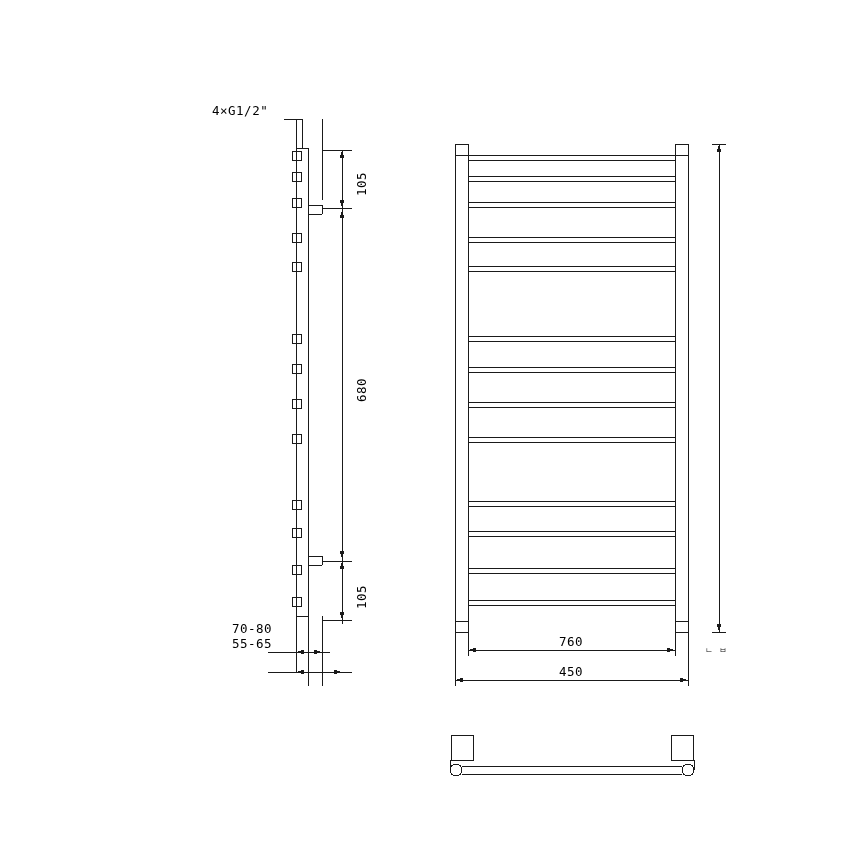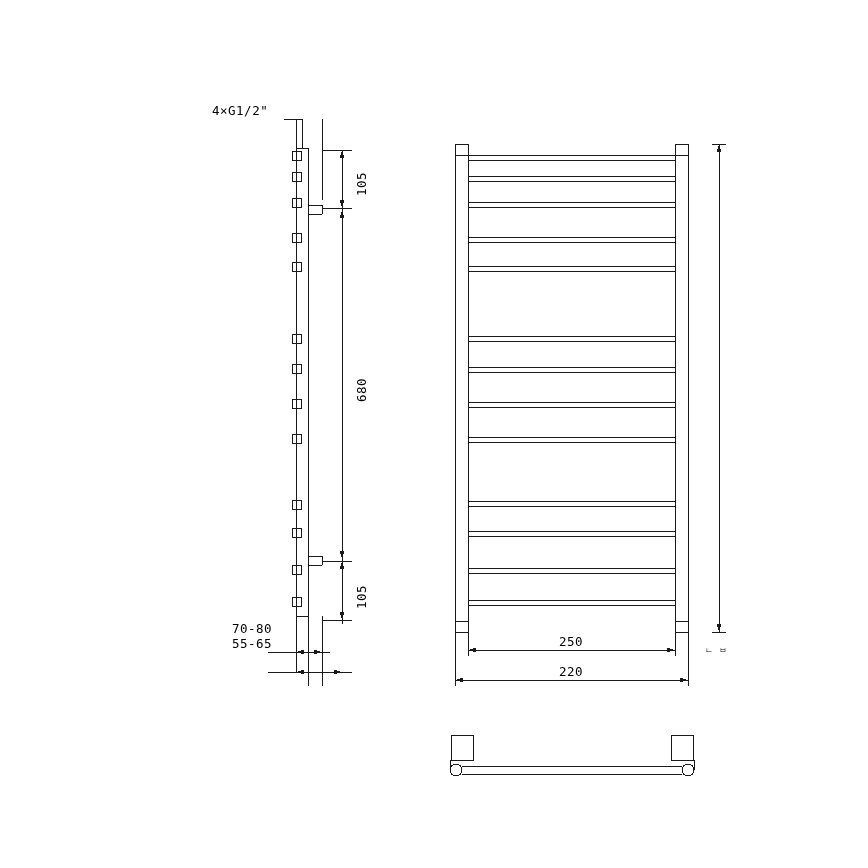--- a/index.html
+++ b/index.html
@@ -242,21 +242,21 @@
   <div class="dim-label rot90" style="left:354px; top:196px;">105</div>
 
   <div class="dim-label rot90" style="left:354px; top:402px;">680</div>
 
   <div class="dim-label rot90" style="left:354px; top:609px;">105</div>
 
   <div class="dim-label" style="left:232px; top:636px;text-align:center;">55-65</div>
 
   <div class="dim-label" style="left:232px; top:621px;">70-80</div>
 
-  <div class="dim-label" style="left:559px; top:634px;">250</div>
-
-  <div class="dim-label" style="left:559px; top:664px;">220</div>
+  <div class="dim-label" style="left:559px; top:634px;">760</div>
+
+  <div class="dim-label" style="left:559px; top:664px;">450</div>
 
   <div class="dim-label tiny" style="left:705px; top:645px;">ㄴ</div>
 
   <div class="dim-label tiny" style="left:719px; top:645px;">ㅂ</div>
 
 </div>
 
 </body></html>

